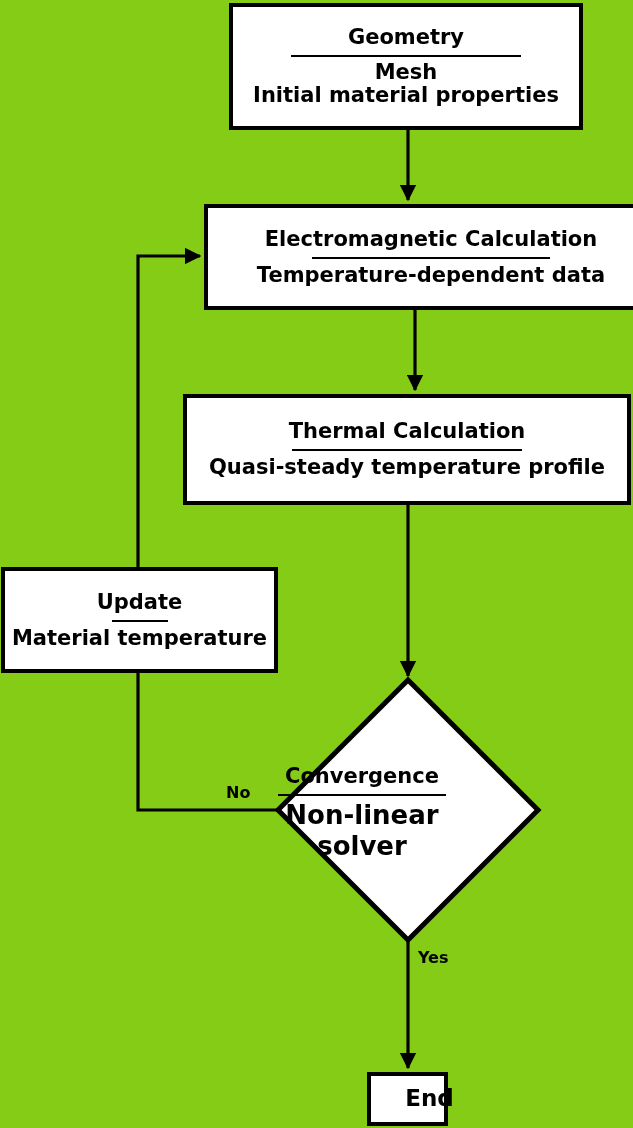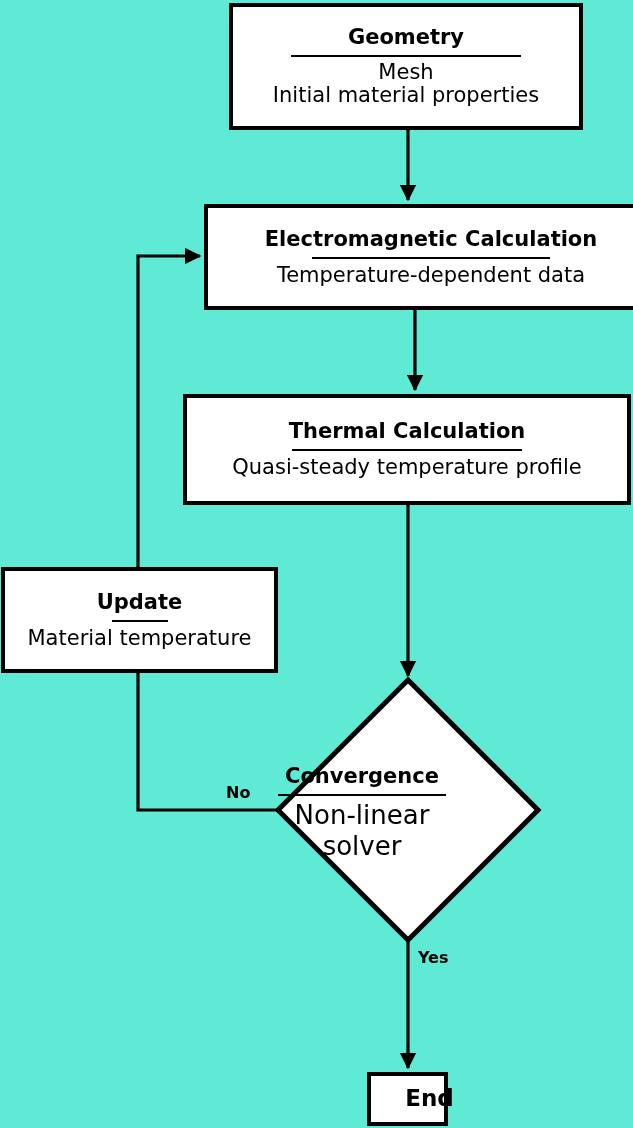--- a/index.html
+++ b/index.html
@@ -7,21 +7,21 @@
     padding: 0;
     background: #ffffff;
   }
   body {
     font-family: "DejaVu Sans", sans-serif;
   }
   #canvas {
     position: relative;
     width: 633px;
     height: 1128px;
-    background: #5eead4;
+    background: #84cc16;
     overflow: hidden;
   }
   #flow-svg {
     position: absolute;
     left: 0;
     top: 0;
     width: 633px;
     height: 1128px;
   }
   .node-box {
@@ -43,21 +43,21 @@
     line-height: 1.18;
     white-space: nowrap;
   }
   .divider {
     height: 0;
     border-top: 2px solid #000000;
     margin: 5px 0 4px 0;
   }
   .node-sub {
     font-size: 21px;
-    font-weight: normal;
+    font-weight: bold;
     line-height: 1.18;
     white-space: nowrap;
   }
   .node-sub.two-line {
     line-height: 1.12;
   }
 
   
   #node-geometry   { left: 229px; top: 3px;    width: 354px; height: 127px; }
   #node-geometry .divider { width: 230px; }

